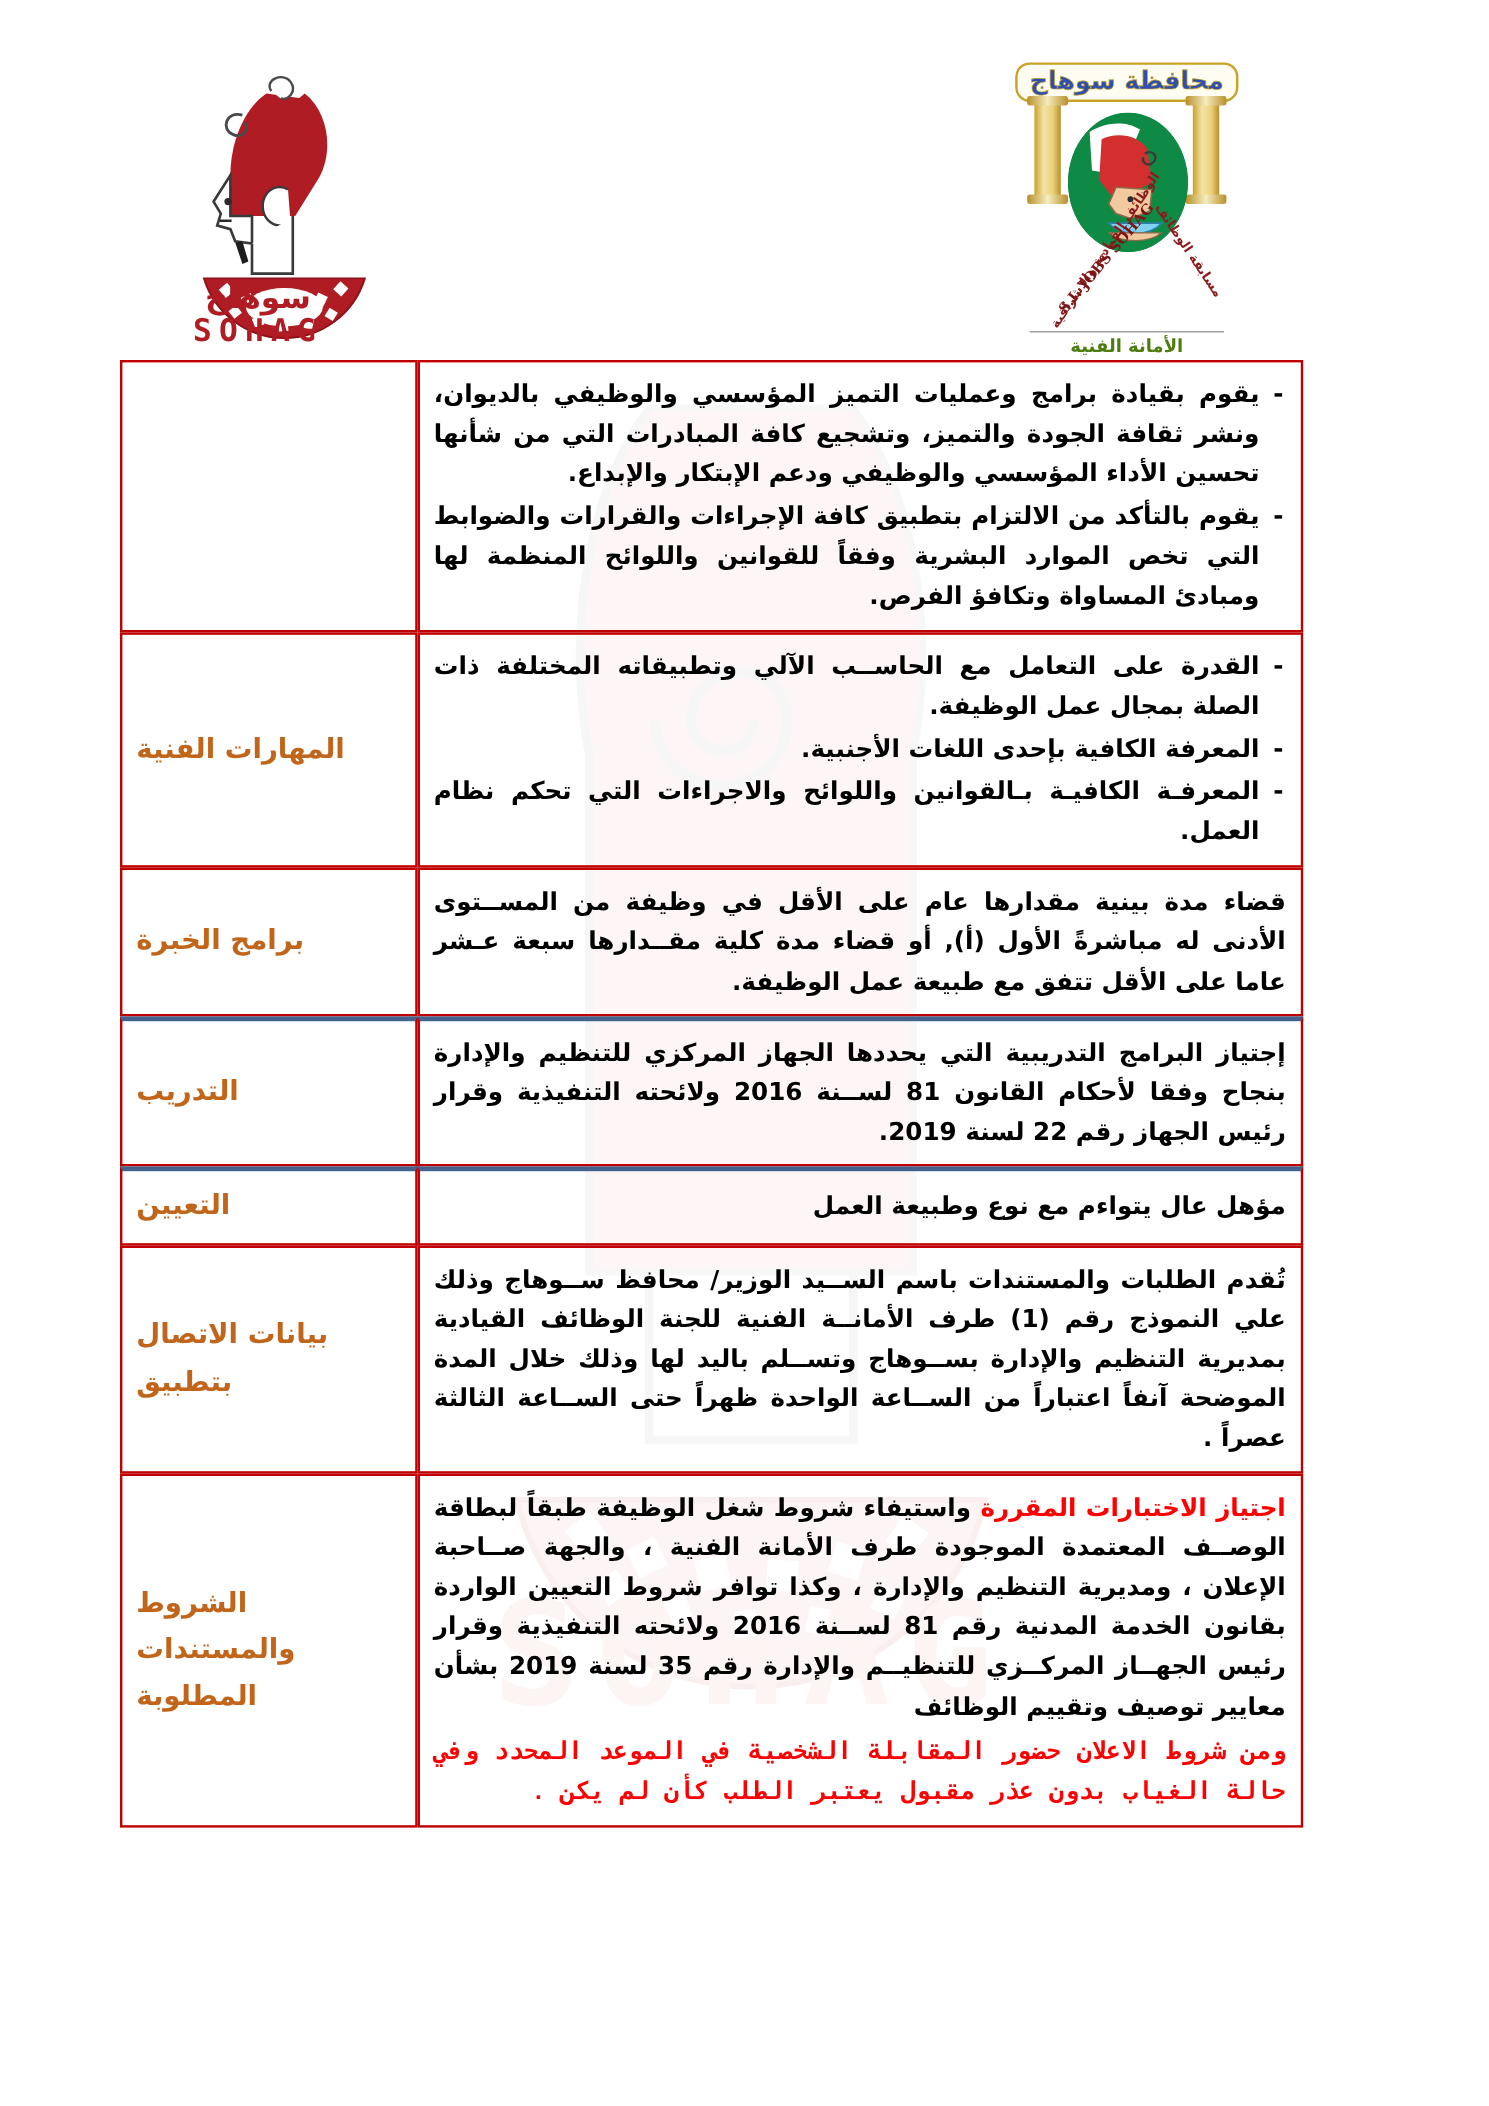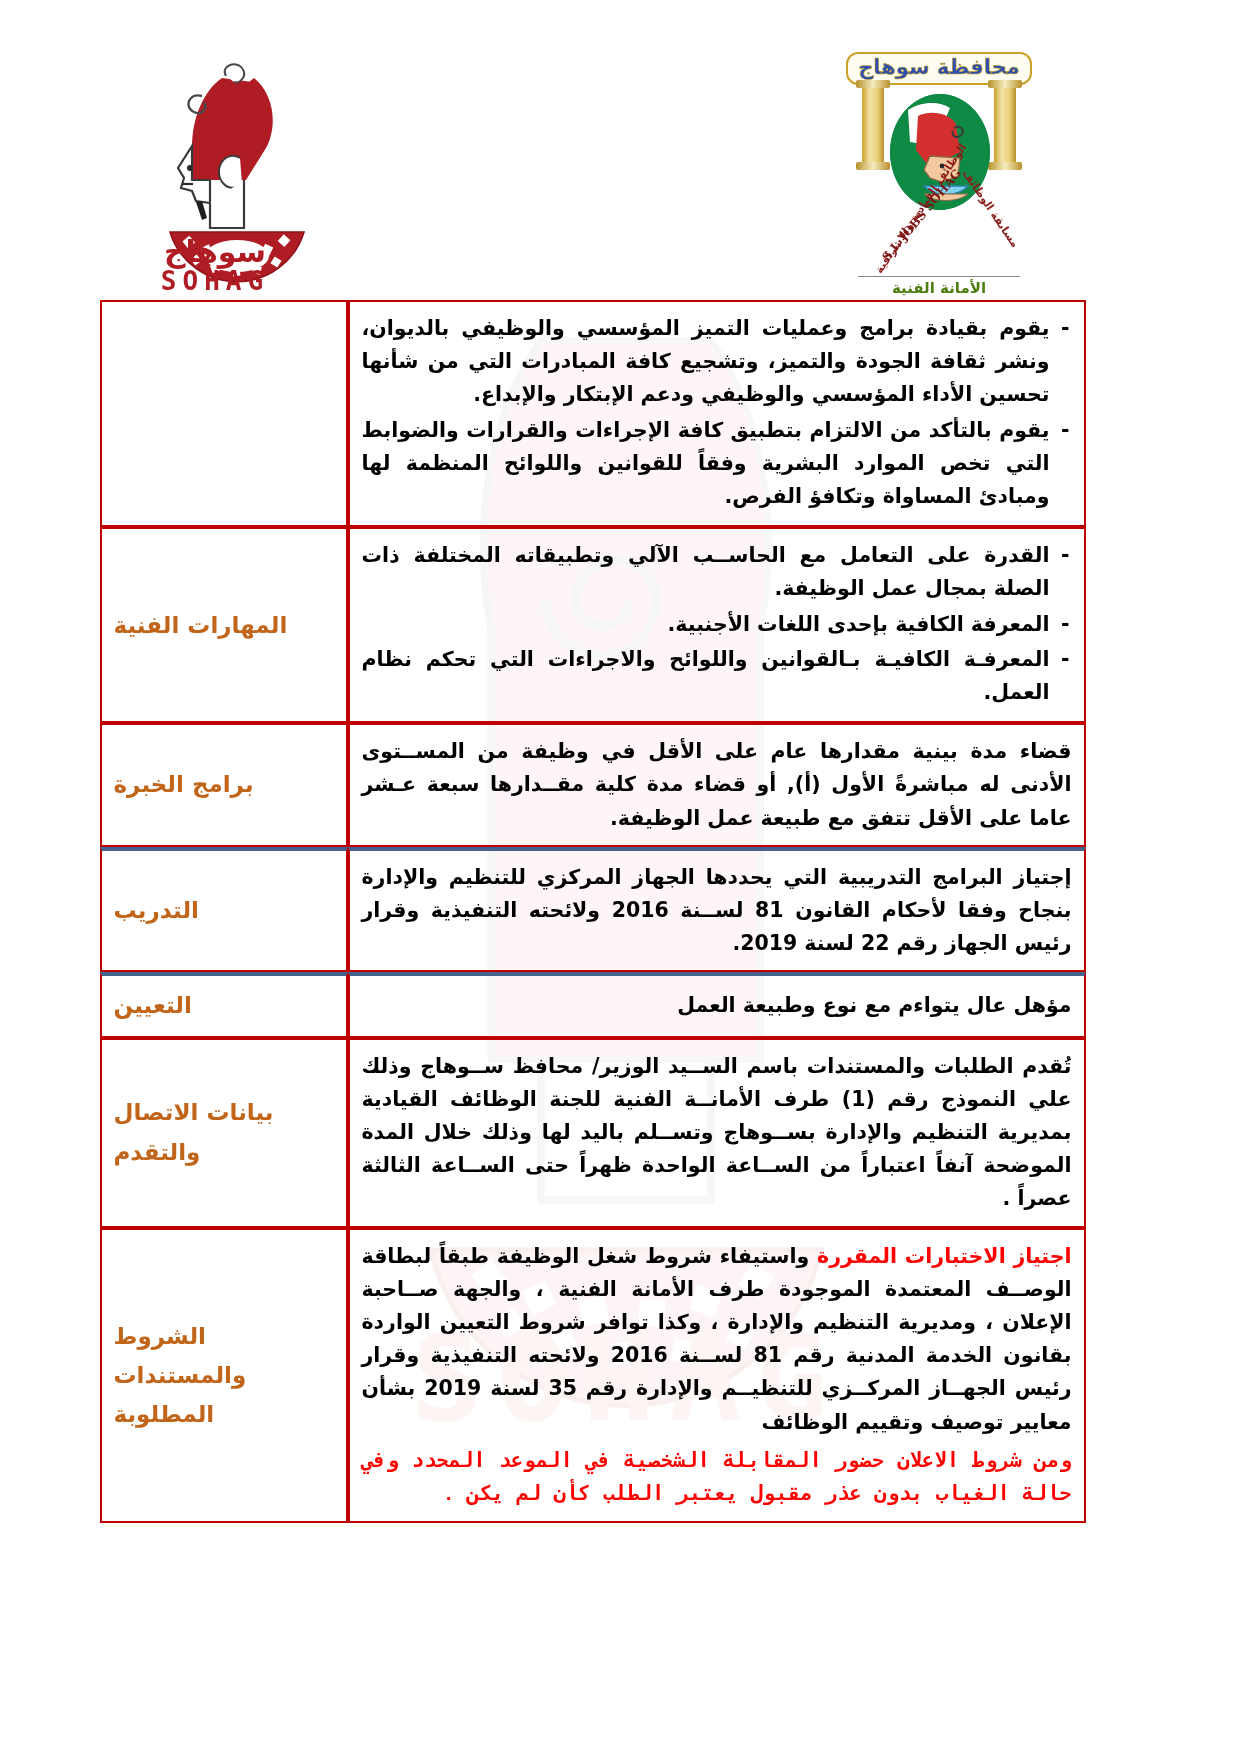--- a/index.html
+++ b/index.html
@@ -49,21 +49,21 @@
     height: 230px;
   }
   .sohag-word {
     position: absolute;
     left: 150px;
     top: 236px;
     width: 130px;
     text-align: center;
   }
   .sohag-ar {
-    font-size: 30px;
+    font-size: 26px;
     font-weight: bold;
     color: #B01C24;
     letter-spacing: 2px;
     line-height: 1.05;
     font-family: "DejaVu Sans", sans-serif;
   }
   .sohag-en {
     font-size: 26px;
     font-weight: bold;
     color: #B01C24;
@@ -377,21 +377,21 @@
           </td>
           <td class="label blue-top">
             <div>التعيين</div>
           </td>
         </tr>
         <tr>
           <td class="content">
             <p class="para rtl-justify">تُقدم الطلبات والمستندات باسم الســيد الوزير/ محافظ ســوهاج وذلك علي النموذج رقم (1) طرف الأمانــة الفنية للجنة الوظائف القيادية بمديرية التنظيم والإدارة بســوهاج وتســلم باليد لها وذلك خلال المدة الموضحة آنفاً اعتباراً من الســاعة الواحدة ظهراً حتى الســاعة الثالثة عصراً .</p>
           </td>
           <td class="label">
-            <div>بيانات الاتصال والتقدم</div>
+            <div>بيانات الاتصال بتطبيق</div>
           </td>
         </tr>
         <tr>
           <td class="content">
             <p class="para rtl-justify"><span style="color: rgb(255, 0, 0);">اجتياز الاختبارات المقررة</span><span style="color: rgb(0, 0, 0);">  واستيفاء شروط شغل الوظيفة طبقاً لبطاقة الوصــف المعتمدة الموجودة طرف الأمانة الفنية ، والجهة صــاحبة الإعلان ، ومديرية التنظيم والإدارة ، وكذا توافر شروط التعيين الواردة بقانون الخدمة المدنية رقم 81 لســنة 2016 ولائحته التنفيذية وقرار رئيس الجهــاز المركــزي للتنظيــم والإدارة رقم 35 لسنة 2019 بشأن معايير توصيف وتقييم الوظائف</span></p>
             <p class="para rtl-justify"><span style="color: rgb(255, 0, 0);">ومن شروط الاعلان  حضور المقابلة الشخصية في الموعد المحدد وفي حالة  الغياب بدون عذر مقبول يعتبر  الطلب كأن لم يكن .</span></p>
           </td>
           <td class="label">
             <div style="color: rgb(193, 101, 26);">الشروط</div>
             <div style="color: rgb(193, 101, 26);">والمستندات المطلوبة</div>

